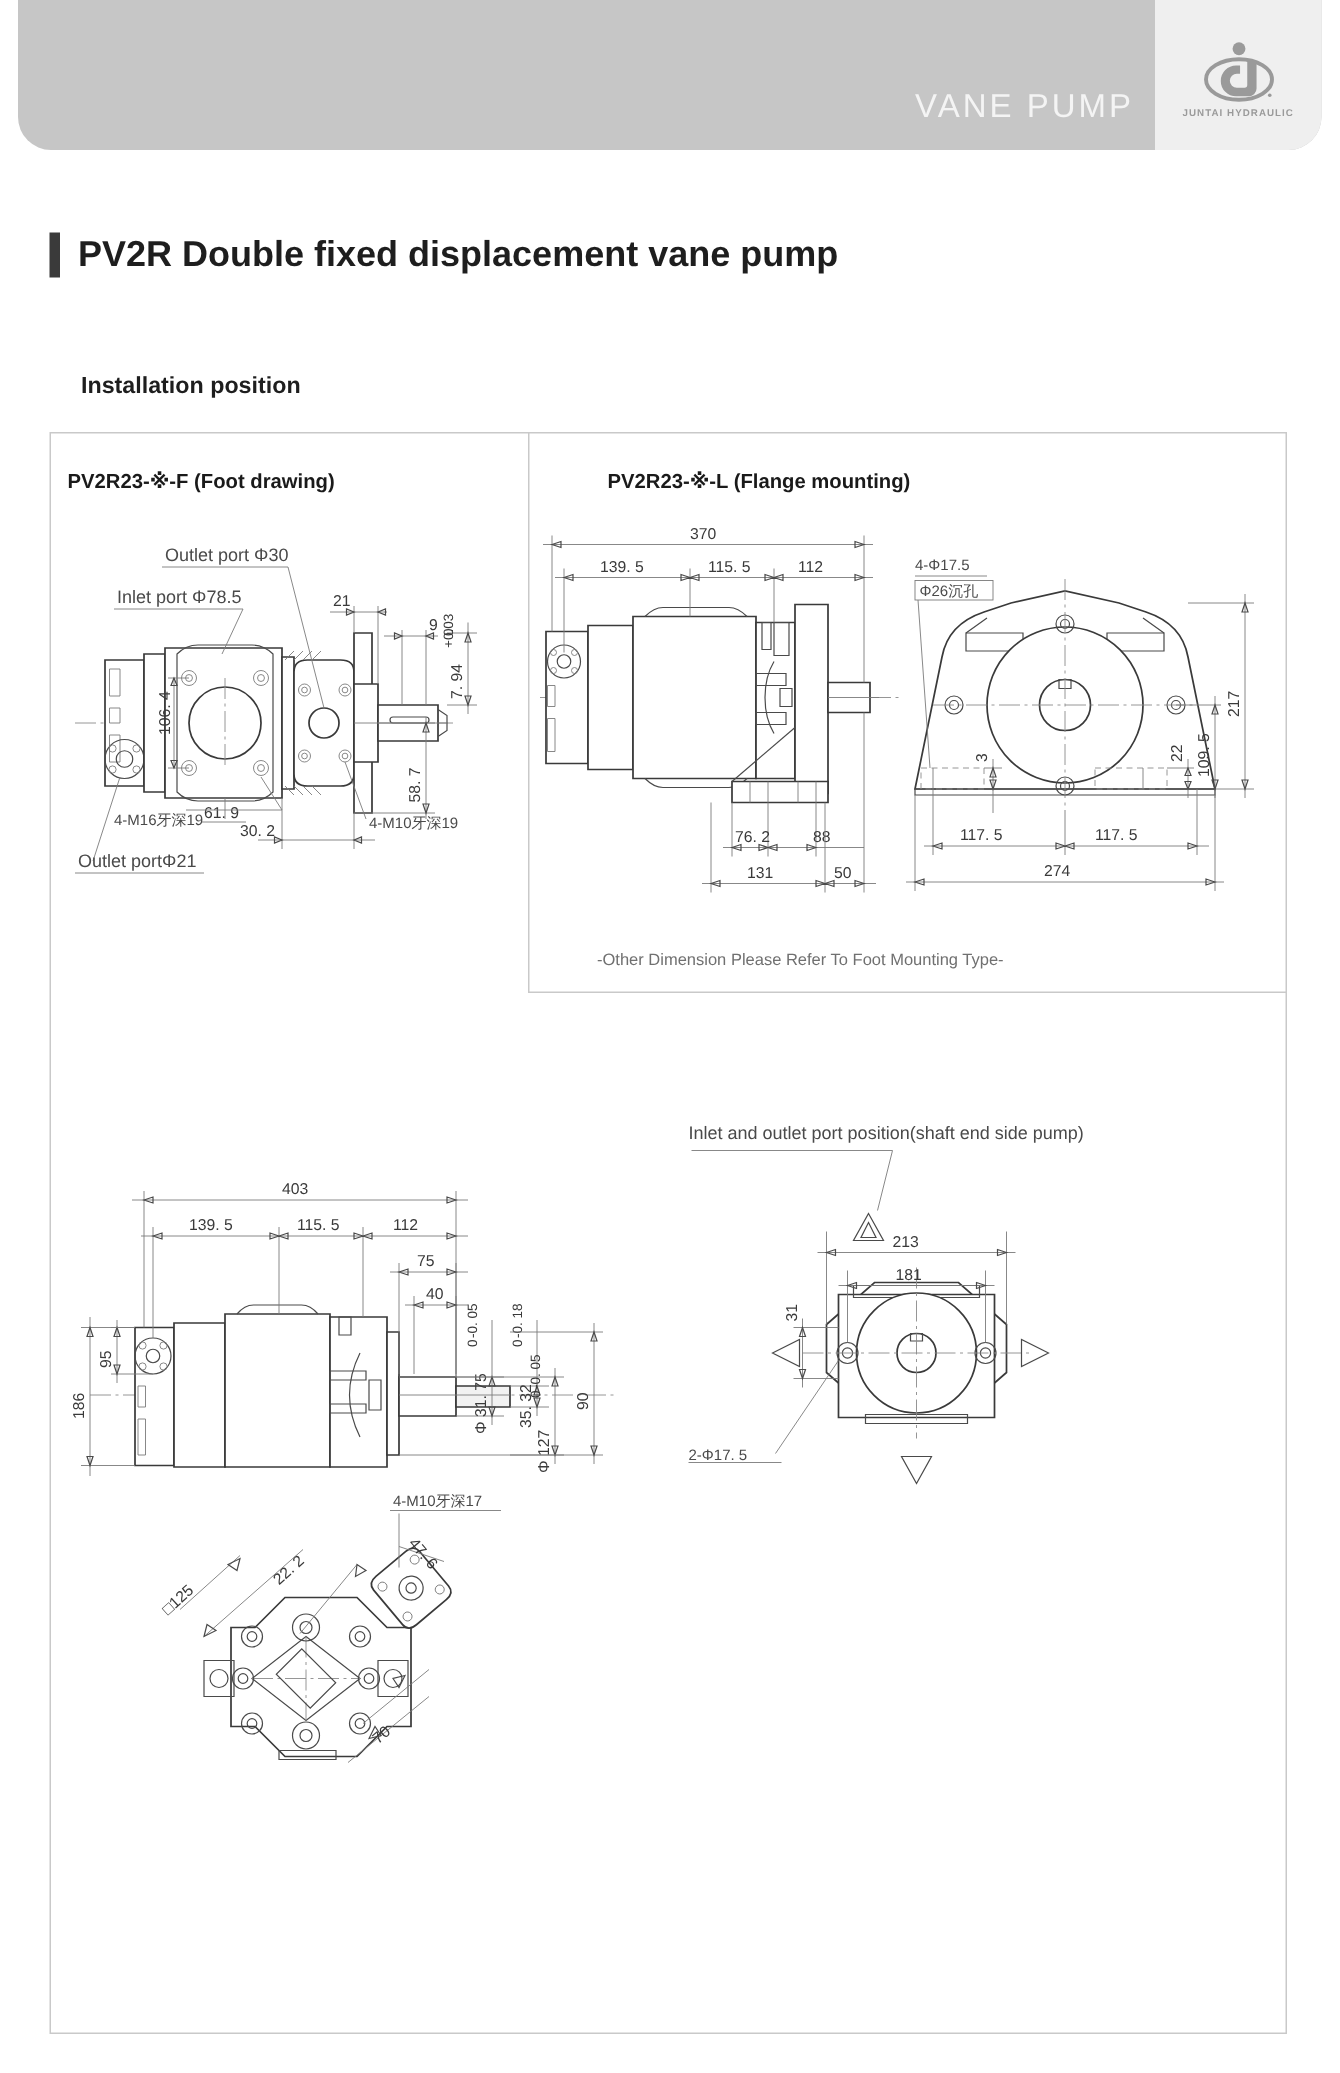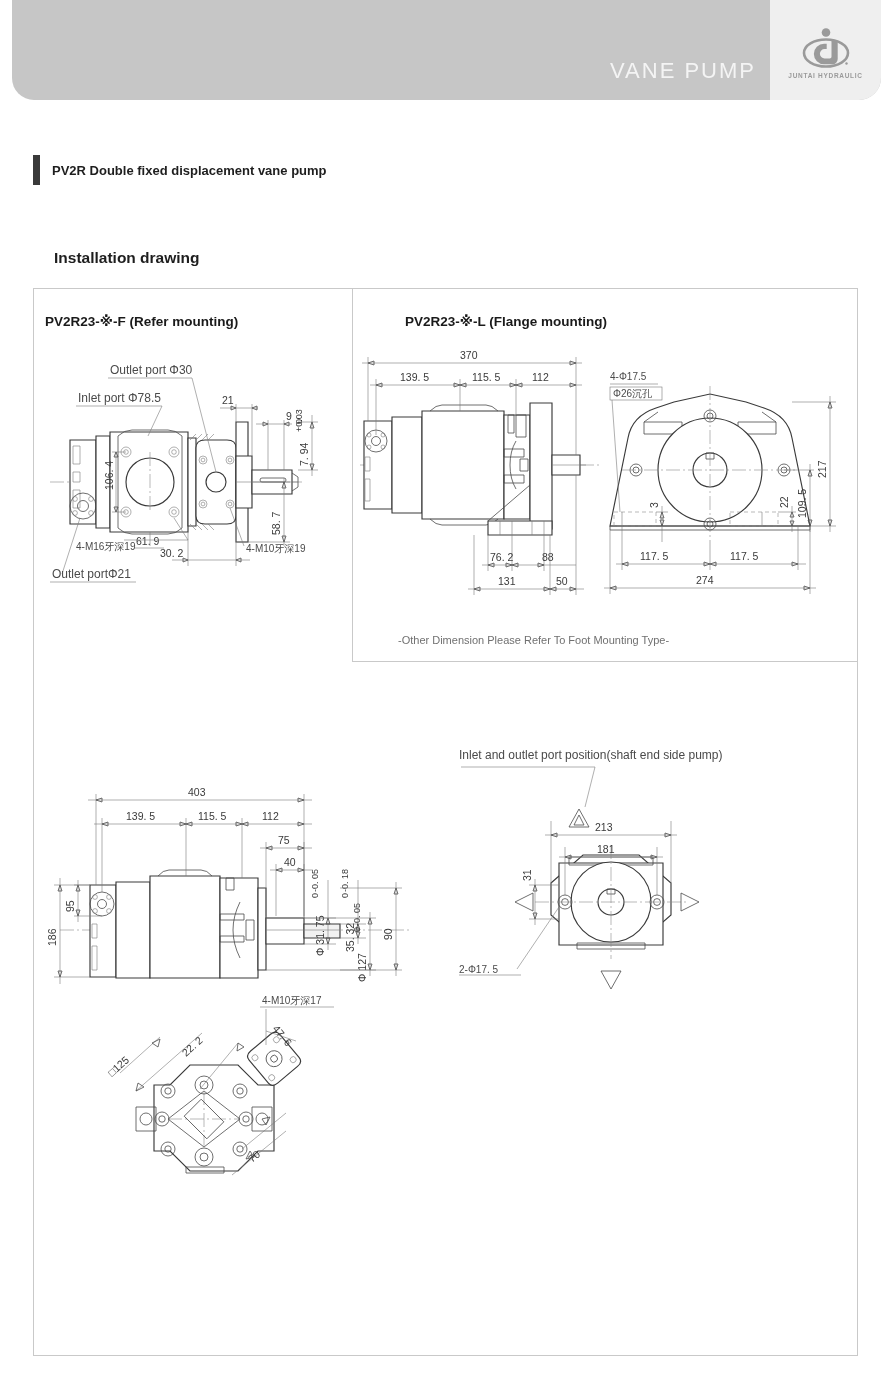--- a/index.html
+++ b/index.html
@@ -36,21 +36,21 @@
   .logo-text{
     font-size:6.5px;letter-spacing:.7px;color:#9a9a9a;font-weight:700;
     margin-top:2px;white-space:nowrap;
   }
 
   
   .page-title-row{
     position:absolute;left:33px;top:155px;display:flex;align-items:center;gap:12px;
   }
   .title-bar-accent{width:7px;height:30px;background:#3a3a3a;}
-  .page-title{font-size:13px;font-weight:700;color:#1e1e1e;white-space:nowrap;}
+  .page-title{font-size:24px;font-weight:700;color:#1e1e1e;white-space:nowrap;}
   .section-title{
     position:absolute;left:54px;top:249px;
     font-size:15.5px;font-weight:700;color:#1e1e1e;white-space:nowrap;
   }
 
   
   .content-frame{
     position:absolute;left:33px;top:288px;width:825px;height:1068px;
     border:1px solid #c9c9c9;background:#fff;box-sizing:border-box;
   }
@@ -110,26 +110,26 @@
       <div class="logo-text">JUNTAI HYDRAULIC</div>
     </div>
   </div>
   <div class="header-title">VANE PUMP</div>
 </div>
 
 <div class="page-title-row">
   <div class="title-bar-accent"></div>
   <div class="page-title">PV2R Double fixed displacement vane pump</div>
 </div>
-<div class="section-title">Installation drawing</div>
+<div class="section-title">Installation position</div>
 
 <div class="content-frame"></div>
 <div class="panel-right"></div>
 
-<div class="panel-title pt-left">PV2R23-※-F (Refer mounting)</div>
+<div class="panel-title pt-left">PV2R23-※-F (Foot drawing)</div>
 <div class="panel-title pt-right">PV2R23-※-L (Flange mounting)</div>
 <div class="note-other">-Other Dimension Please Refer To Foot Mounting Type-</div>
 
 <div class="dwg d-foot">
 <svg width="300" height="250" viewBox="0 0 300 250">
 
   <line class="ctr" x1="10" y1="122" x2="262" y2="122"></line>
 
   <path class="ln2 fillw" d="M30 80 h26 v84 h-26 z"></path>
   <path class="thin" d="M33 86 h7 v18 h-7 z M33 112 h7 v10 h-7 z M33 130 h7 v18 h-7 z"></path>

